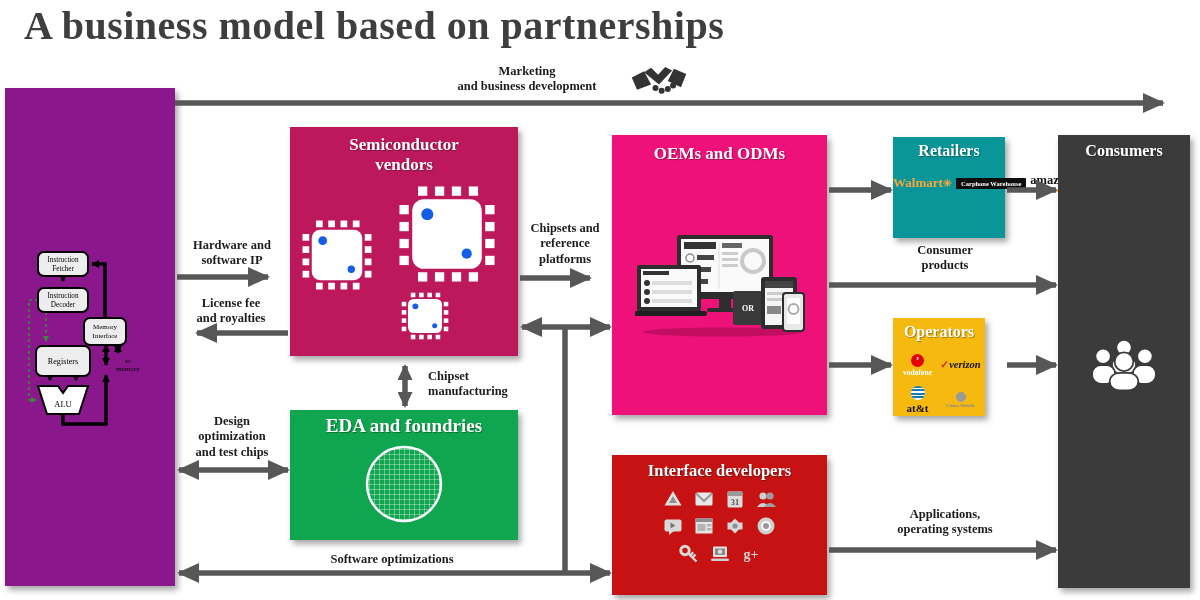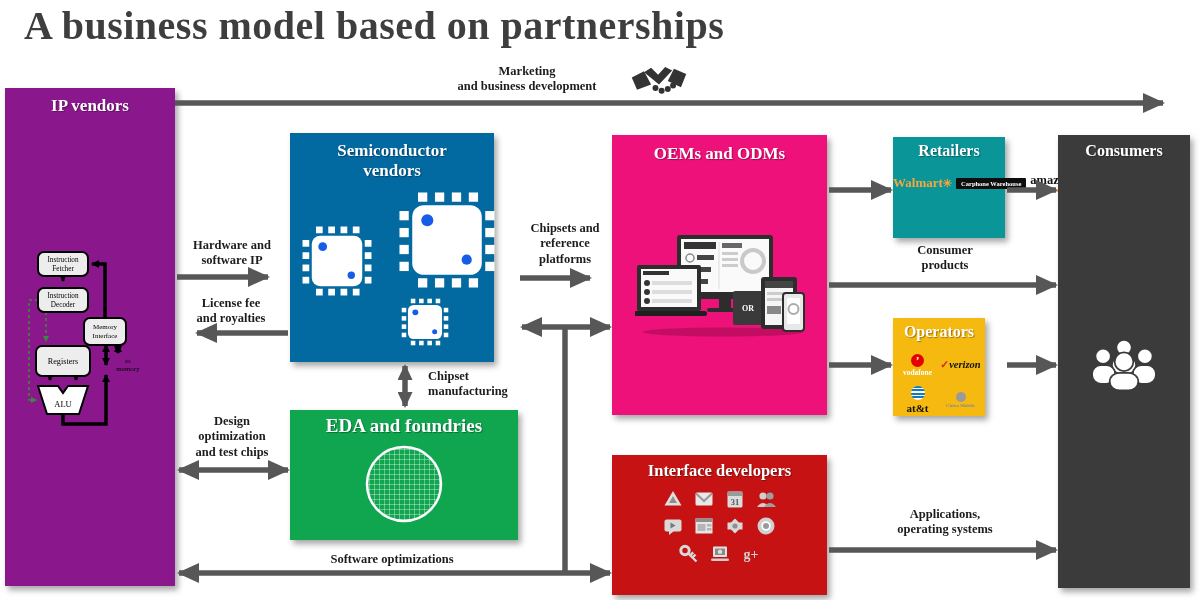--- a/index.html
+++ b/index.html
@@ -41,21 +41,20 @@
   .sd-row svg{display:block;}
 </style>
 </head>
 <body>
 
 <div class="stage">
 
   <div class="page-title">A business model based on partnerships</div>
 
   <div class="box" style="left:5px;top:88px;width:170px;height:498px;background:#8a188c;">
-    <div class="box-title" style="top:8px;font-size:17px;">IP vendors</div>
 
     <svg class="abs" style="left:17px;top:154px;" width="140" height="192" viewBox="0 0 140 192">
       <defs>
         <marker id="mk" markerUnits="userSpaceOnUse" markerWidth="8" markerHeight="8" refX="7" refY="4" orient="auto">
           <path d="M0,0 L8,4 L0,8 Z" fill="#000"></path>
         </marker>
         <marker id="mks" markerUnits="userSpaceOnUse" markerWidth="8" markerHeight="8" refX="7" refY="4" orient="auto-start-reverse">
           <path d="M0,0 L8,4 L0,8 Z" fill="#000"></path>
         </marker>
         <marker id="mg" markerUnits="userSpaceOnUse" markerWidth="6" markerHeight="6" refX="5" refY="3" orient="auto">
@@ -96,21 +95,21 @@
         <polygon points="16,144 36,144 41,151 46,144 66,144 57,172 25,172" fill="#fff" stroke="#000" stroke-width="2"></polygon>
         <text x="41" y="165" font-size="8.5" text-anchor="middle" fill="#000">ALU</text>
       </g>
       <g>
         <text x="106" y="121" font-size="7" text-anchor="middle" fill="#000">to</text>
         <text x="106" y="129" font-size="7" text-anchor="middle" fill="#000">memory</text>
       </g>
     </svg>
   </div>
 
-  <div class="box" style="left:290px;top:133px;width:204px;height:229px;background:#0369a1;">
+  <div class="box" style="left:290px;top:127px;width:228px;height:229px;background:#be185d;">
     <div class="box-title" style="top:8px;font-size:17px;">Semiconductor
 vendors</div>
 
     <svg class="abs" style="left:106px;top:56px;" width="102" height="102" viewBox="0 0 44 44">
       <g fill="#fff">
         <rect x="7" y="7" width="30" height="30" rx="5"></rect>
         <rect x="9.5" y="1.5" width="4" height="4"></rect>
           <rect x="16.8" y="1.5" width="4" height="4"></rect>
           <rect x="24.1" y="1.5" width="4" height="4"></rect>
           <rect x="31.4" y="1.5" width="4" height="4"></rect>

